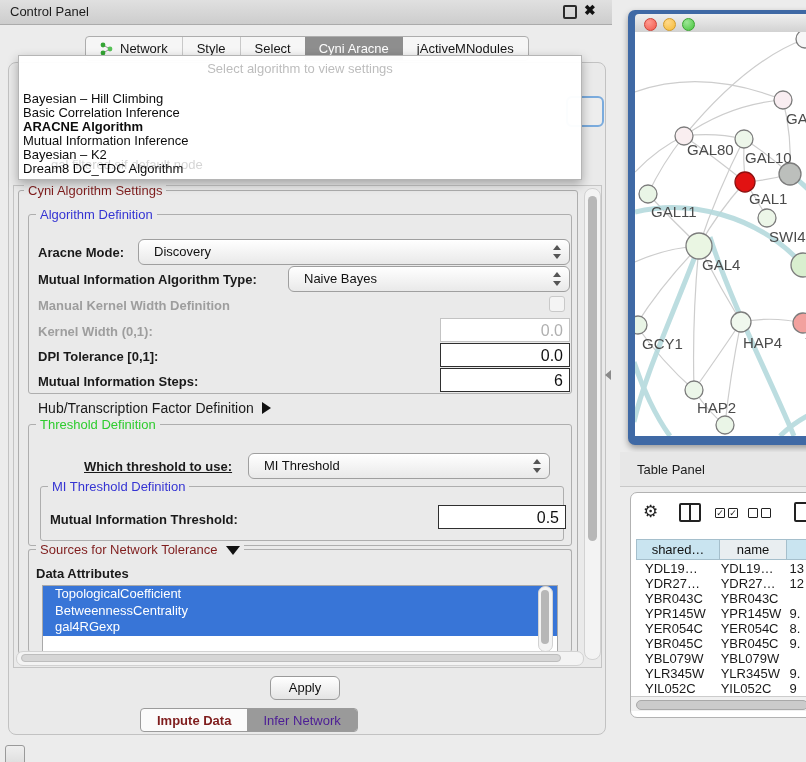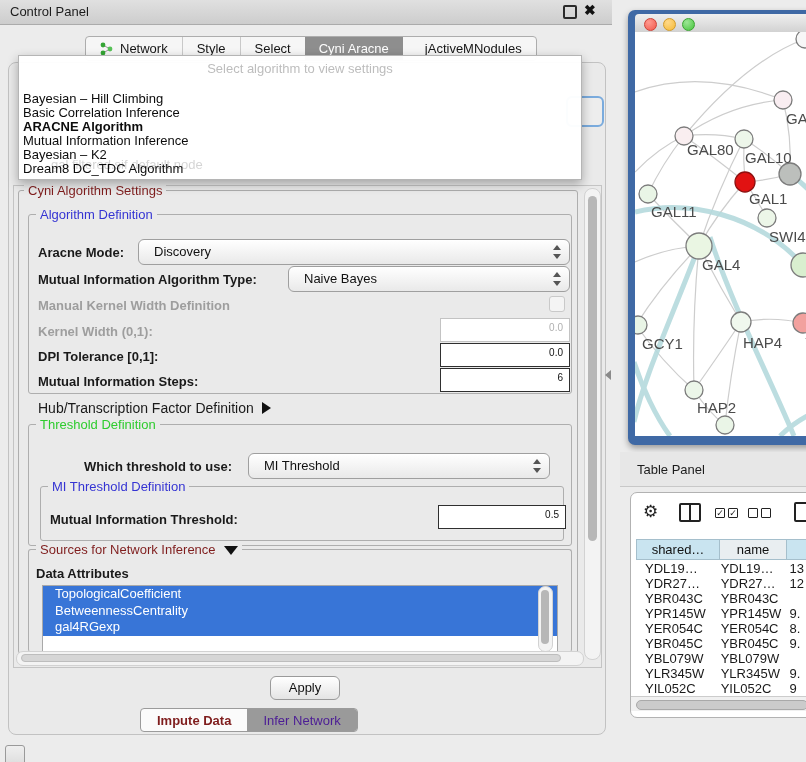--- a/index.html
+++ b/index.html
@@ -11,21 +11,21 @@
   .titlebar{left:0;top:6;width:612px;height:24px;
     background:linear-gradient(#e0e0e0,#cdcdcd);border-bottom:1px solid #ababab;}
   .titlebar .t{position:absolute;left:10px;top:4px;font-size:13px;color:#1c1c1c;}
   .float-ic{position:absolute;left:563px;top:5px;width:10px;height:10px;border:2px solid #2a2a2a;border-radius:2px;}
   .close-ic{position:absolute;left:584px;top:2px;font-size:14px;font-weight:bold;color:#111;}
   
   .tabbar{left:85px;top:36px;height:23px;display:flex;border:1px solid #adadad;border-radius:4px;background:#f6f6f6;overflow:hidden;}
   .tab{display:flex;align-items:center;justify-content:center;font-size:13px;color:#161616;padding:0 14px;border-left:1px solid #c9c9c9;}
   .tab:first-child{border-left:none;}
   .tab.sel{background:#8e8e8e;color:#fff;border-left:none;}
-  .tab.aftersel{border-left:none;margin-left:8px;}
+  .tab.aftersel{border-left:none;}
   .netic{width:14px;height:14px;margin-right:6px;}
   
   .mainpanel{left:8px;top:62px;width:596px;height:671px;border:1px solid #c2c2c2;border-radius:8px;background:#eaeaea;}
   .scrollframe{left:13px;top:185px;width:587px;height:481px;border:1px solid #c4c4c4;background:#eaeaea;}
   
   .group{border:1px solid #aeaeae;border-radius:3px;}
   .gtitle{position:absolute;font-size:13px;background:#eaeaea;padding:0 4px;white-space:nowrap;}
   .blue{color:#3534d3;} .green{color:#2ecc2e;} .dark{color:#7f1d1d;}
   .lbl{position:absolute;font-size:13px;font-weight:bold;color:#1a1a1a;white-space:nowrap;}
   .lbl.dis{color:#9e9e9e;}
@@ -33,21 +33,21 @@
   .combo{position:absolute;height:24px;border:1px solid #9f9f9f;border-radius:6px;
      background:linear-gradient(#ffffff,#e9e9e9);box-shadow:inset 0 1px 0 #fff;}
   .combo .v{position:absolute;left:15px;top:4px;font-size:13px;color:#111;}
   .spin{position:absolute;right:8px;top:4px;width:9px;height:16px;}
   .spin:before,.spin:after{content:"";position:absolute;left:1px;border-left:4px solid transparent;border-right:4px solid transparent;}
   .spin:before{top:1px;border-bottom:5px solid #555;}
   .spin:after{bottom:1px;border-top:5px solid #555;}
   
   .field{position:absolute;height:22px;background:#fff;border:1px solid #2f2f2f;}
   .field.dis{border:1px solid #c3c3c3;}
-  .field .v{position:absolute;right:6px;top:3px;font-size:10px;color:#111;}
+  .field .v{position:absolute;right:6px;top:3px;font-size:16px;color:#111;}
   .field.dis .v{color:#b0b0b0;}
   .checkbox{position:absolute;width:14px;height:14px;border:1px solid #c9c9c9;border-radius:3px;background:#f4f4f4;}
   .tri-right{display:inline-block;width:0;height:0;border-top:6px solid transparent;border-bottom:6px solid transparent;border-left:9px solid #111;margin-left:8px;vertical-align:-1px;}
   .tri-down{display:inline-block;width:0;height:0;border-left:7px solid transparent;border-right:7px solid transparent;border-top:9px solid #111;margin-left:8px;vertical-align:-1px;}
   
   .attrlist{left:42px;top:585px;width:514px;height:67px;border:1px solid #a9a9a9;background:#fff;overflow:hidden;}
   .attrlist .it{height:16.5px;line-height:16.5px;background:#3875d7;color:#fff;font-size:13px;padding-left:12px;}
   .vsb{position:absolute;background:#f3f3f3;border:1px solid #d2d2d2;border-radius:7px;}
   .vsb .th{position:absolute;background:#b7b7b7;border-radius:5px;}
   
@@ -168,37 +168,37 @@
   <span class="v">6</span>
 </div>
 
 <span class="lbl" style="left:38px;top:400px;font-weight:normal;font-size:14px;">
   <span>Hub/Transcription Factor Definition</span><span class="tri-right"></span>
 </span>
 
 <div class="abs group" style="left:28px;top:424px;width:542px;height:120px;"></div>
 <span class="gtitle green" style="left:36px;top:417px;">Threshold Definition</span>
 
-<span class="lbl" style="left:84px;top:459px;">Which threshold to use:</span>
+<span class="lbl" style="left:84px;top:459px;text-decoration:underline;">Which threshold to use:</span>
 <div class="combo" style="left:248px;top:453px;width:300px;">
   <span class="v">MI Threshold</span>
   <span class="spin"></span>
 </div>
 
 <div class="abs group" style="left:40px;top:486px;width:522px;height:53px;"></div>
 <span class="gtitle blue" style="left:48px;top:479px;">MI Threshold Definition</span>
 
 <span class="lbl" style="left:50px;top:512px;">Mutual Information Threshold:</span>
 <div class="field" style="left:438px;top:505px;width:126px;">
   <span class="v">0.5</span>
 </div>
 
 <div class="abs group" style="left:28px;top:549px;width:542px;height:102px;border-bottom:none;"></div>
 <span class="gtitle dark" style="left:36px;top:542px;">
-  <span>Sources for Network Inference</span><span class="tri-down"></span>
+  <span>Sources for Network Tolerance</span><span class="tri-down"></span>
 </span>
 <span class="lbl" style="left:36px;top:566px;">Data Attributes</span>
 
 <div class="abs attrlist">
   <div class="it">TopologicalCoefficient</div>
   <div class="it">BetweennessCentrality</div>
   <div class="it">gal4RGexp</div>
 </div>
 <div class="abs vsb" style="left:538px;top:586px;width:13px;height:64px;">
   <div class="th" style="left:2px;top:3px;width:8px;height:54px;"></div>

